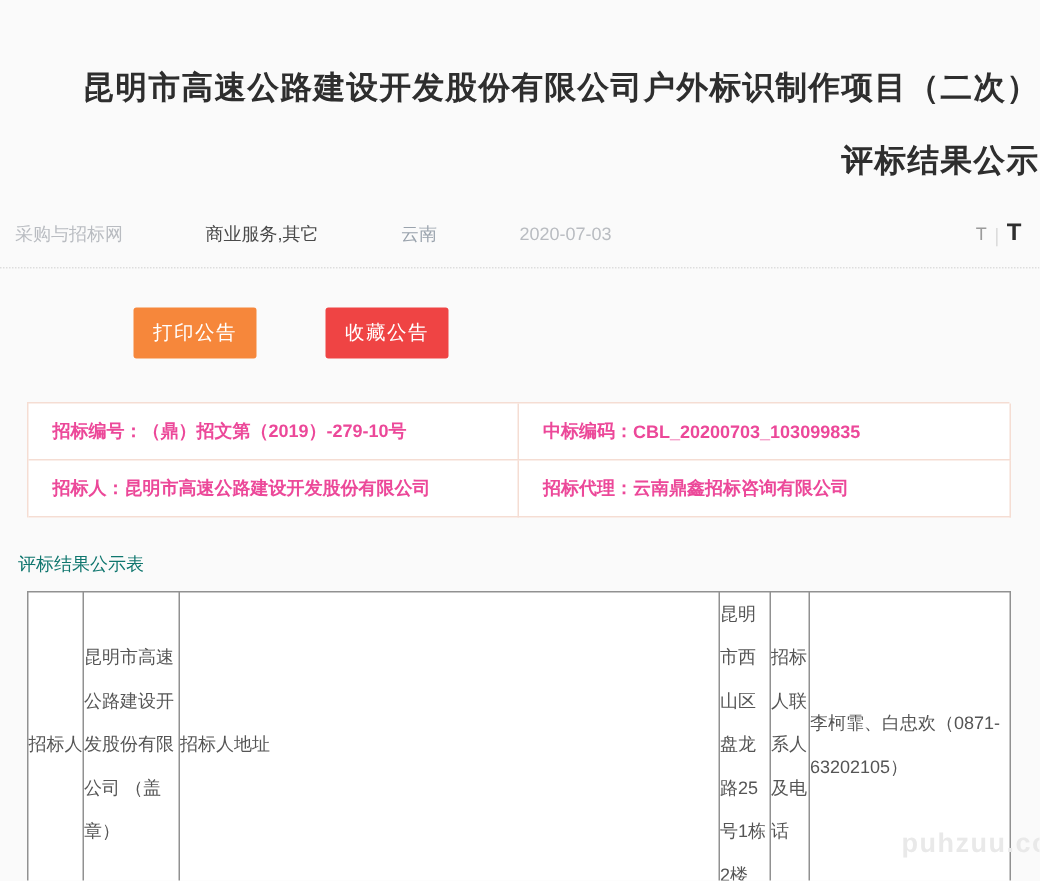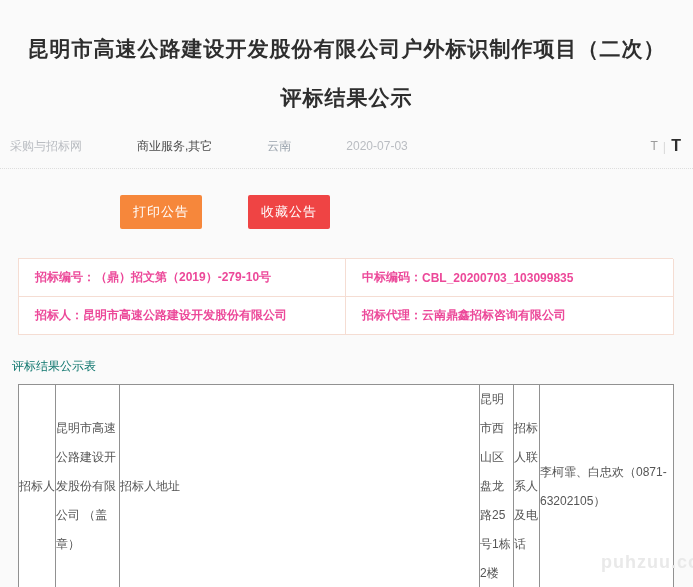--- a/index.html
+++ b/index.html
@@ -4,42 +4,42 @@
 <style>
   * { margin:0; padding:0; box-sizing:border-box; }
   html,body { width:693px; height:587px; overflow:hidden; }
   body {
     position:relative;
     background:#fafafa;
     font-family:"Liberation Sans","DejaVu Sans",sans-serif;
     color:#333;
   }
   
-  .title-wrap { padding-top:24px; text-align:center; }
+  .title-wrap { padding-top:34px; text-align:right; }
   .title-line {
     font-size:21px; font-weight:bold; color:#2e2e2e;
     line-height:49px; letter-spacing:1px;
   }
   .meta-row {
     display:flex; align-items:center;
     margin:15px 12px 0 10px; font-size:12px;gap:40px;
   }
   .meta-item { margin-right:15px; }
   .meta-source { color:#b9bcc1; }
   .meta-category { color:#4a4a4a; font-weight:normal; }
   .meta-region { color:#9aa3ad; }
   .meta-date { color:#b9bcc1; }
   .font-toggle { margin-left:auto; display:flex; align-items:center; }
   .font-small { color:#9b9b9b; font-size:12px; }
   .font-sep { color:#dcdcdc; margin:0 5px; font-size:13px; }
   .font-large { color:#2e2e2e; font-size:16px; font-weight:bold; }
   .dotted-divider { border-bottom:1px dotted #ddd; margin-top:13px; }
 
   
-  .actions { margin-top:26px; padding-left:120px; display:flex; gap:46px; }
+  .actions { margin-top:26px; padding-left:89px; display:flex; gap:46px; }
   .btn {
     border:none; color:#fff; font-size:13px;
     padding:8px 13px; border-radius:2px; cursor:pointer;
     font-family:inherit; letter-spacing:1px;
   }
   .btn-print { background:#f6873b; }
   .btn-fav { background:#ef4444;font-family:Liberation Serif, serif; }
 
   
   .info-box {

